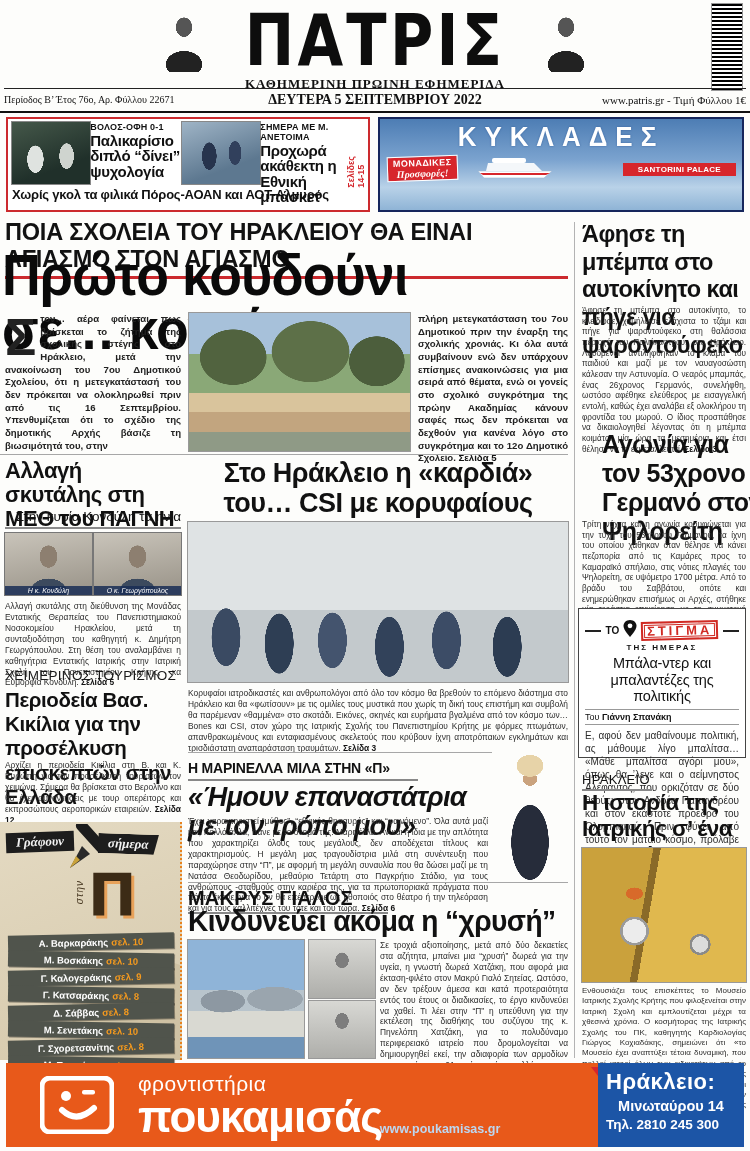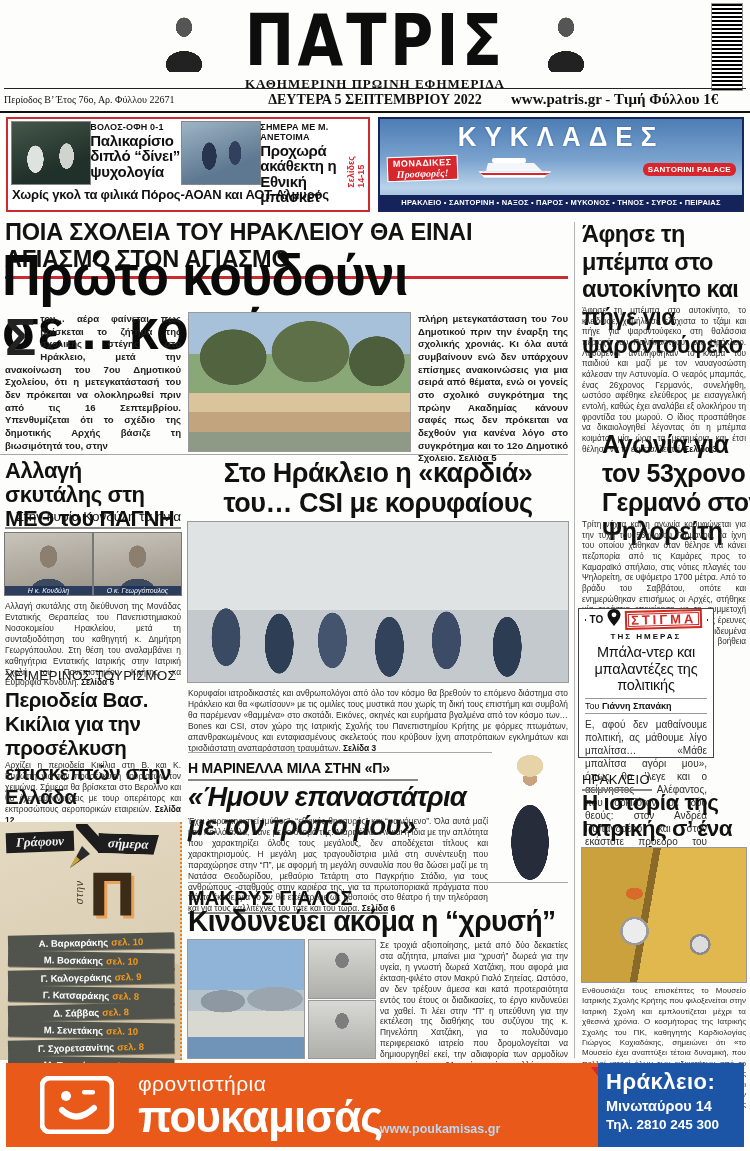--- a/index.html
+++ b/index.html
@@ -24,21 +24,21 @@
                radial-gradient(30px 22px at 50% 88%, #222 0 60%, transparent 61%),
                linear-gradient(#fdfdfb,#fdfdfb); }
   .portrait-l { left:158px; }
   .portrait-r { left:540px; }
   .barcode { position:absolute; top:4px; right:8px; width:30px; height:86px;
     background:repeating-linear-gradient(0deg,#000 0 2px,#fff 2px 4px); outline:1px solid #999; }
   .mast-row { position:absolute; top:88px; left:4px; width:742px; height:22px;
     border-top:1px solid #222; display:flex; align-items:center; }
   .mast-era { font-family:"Liberation Serif", serif; font-size:10px; width:235px; }
   .mast-date { font-family:"Liberation Serif", serif; font-weight:bold; font-size:14px; width:272px; text-align:center; }
-  .mast-site { font-family:"Liberation Serif", serif; font-weight:bold; font-size:15px; width:235px; text-align:left; }
+  .mast-site { font-family:"Liberation Serif", serif; font-weight:normal; font-size:11px; width:235px; text-align:right; }
   .mast-rule { position:absolute; top:111px; left:0; width:750px; height:2px; background:#111; }
 
   
   .sports { top:117px; left:6px; width:364px; height:95px; border:2px solid #cc2a2e; background:#fff; padding:3px 16px 3px 4px; }
   .sports-grid { display:flex; gap:0; height:62px; }
   .sports-photo { width:82px; height:62px; background:
       radial-gradient(18px 30px at 30% 60%, #dfe3e0 0 45%, transparent 46%),
       radial-gradient(16px 28px at 70% 55%, #cfd4cf 0 45%, transparent 46%),
       linear-gradient(160deg,#45584a,#20302a 70%); outline:1px solid #888; }
   .sports-photo.b { background:
@@ -61,21 +61,21 @@
   .minoan-url { font-size:9px; font-weight:bold; color:#16265c; margin-top:2px; }
   .minoan-right { flex:1; position:relative; background:linear-gradient(180deg,#4d7db4 0%,#7ba3cf 45%,#b9d2e8 75%,#8fb4d6 100%); }
   .minoan-title { text-align:center; color:#fff; font-weight:bold; font-size:26px; letter-spacing:8px; margin-top:3px;
     text-shadow:0 0 2px #35609c; transform:scaleY(1.05); }
   .minoan-offer { position:absolute; left:8px; top:38px; background:#d7262c; color:#fff; padding:1px 5px;
     outline:1px solid #fff; text-align:center; transform:rotate(-2deg); }
   .minoan-offer .o1 { font-size:9px; font-weight:bold; letter-spacing:0.5px; }
   .minoan-offer .o2 { font-family:"Liberation Serif", serif; font-style:italic; font-size:10px; font-weight:bold; }
   .minoan-ship { position:absolute; left:92px; top:34px; }
   .minoan-palace { position:absolute; right:6px; top:44px; background:#d7262c; color:#fff; font-size:8px;
-    font-weight:bold; padding:2px 5px; letter-spacing:0.3px;border-radius:6px; }
+    font-weight:bold; padding:2px 15px; letter-spacing:0.3px; }
   .minoan-ports { position:absolute; bottom:0; left:0; right:0; background:#14235a; color:#fff;
     font-size:7.5px; font-weight:bold; text-align:center; padding:3px 0; letter-spacing:0.2px; }
 
   
   .kicker { top:219px; left:5px; width:563px; font-size:23.5px; font-weight:bold; letter-spacing:-0.2px;
     color:#121212; border-bottom:3px solid #cc2a2e; padding-bottom:3px; transform-origin:left; }
   .headline { top:248px; left:2px; width:566px; font-size:57px; font-weight:bold; letter-spacing:-1px;
     line-height:0.95; transform:scaleX(0.94); transform-origin:left; color:#0a0a0a; }
   .lead-cols { top:313px; left:5px; width:563px; height:140px; display:flex; gap:8px; }
   .lead-col { font-size:9.6px; font-weight:bold; line-height:1.32; text-align:justify; color:#222; }
@@ -164,21 +164,21 @@
       radial-gradient(12px 14px at 50% 35%, #7d7d7d 0 55%, transparent 56%),
       linear-gradient(#d8d8d4,#aeaeaa); }
   .mak-body { flex:1; }
 
   
   .sep-v { top:222px; left:574px; height:836px; }
   .baby-head { top:221px; left:582px; width:164px; font-size:23.5px; font-weight:bold; line-height:1.18; letter-spacing:-0.5px; }
   .baby-body { top:306px; left:582px; width:164px; font-size:8.2px; }
   .ger-head { top:430px; left:602px; width:164px; font-size:25px; font-weight:bold; line-height:1.16; letter-spacing:-0.5px; }
   .ger-body { top:520px; left:582px; width:164px; font-size:8.2px; }
-  .stigma { top:608px; left:578px; width:136px; height:150px; border:1px solid #444; background:#fff; padding:0 6px; }
+  .stigma { top:608px; left:578px; width:168px; height:150px; border:1px solid #444; background:#fff; padding:11px 6px; }
   .stig-hdr { display:flex; align-items:center; justify-content:center; gap:4px; }
   .stig-dash { flex:1; height:2px; background:#222; }
   .stig-to { font-size:10px; font-weight:bold; }
   .stig-stamp { color:#d02a23; border:2px solid #d02a23; font-weight:bold; font-size:13px; letter-spacing:3px;
     padding:0 4px; transform:rotate(-1.5deg); box-shadow:inset 0 0 0 1px #fff, inset 0 0 0 2px #d02a23; }
   .stig-sub { text-align:center; font-size:8px; font-weight:bold; letter-spacing:2px; margin-top:2px; }
   .stig-title { text-align:center; font-size:14.5px; margin-top:3px; line-height:1.15; letter-spacing:-0.2px; }
   .stig-by { border-top:1px solid #999; border-bottom:1px solid #999; font-size:9px; margin-top:4px; padding:2px 0; }
   .stig-by b { font-weight:bold; }
   .stig-body { margin-top:4px; font-size:10px; }
@@ -195,21 +195,21 @@
   
   .bottomad { top:1063px; left:6px; width:738px; height:84px; display:flex; }
   .ad-orange { flex:1; background:#e8591a; display:flex; align-items:center; padding-left:34px; }
   .ad-smiley { width:74px; height:58px; margin-right:24px; }
   .ad-text { position:relative; }
   .ad-l1 { color:#fff; font-size:21px; letter-spacing:0.5px; }
   .ad-l2 { color:#fff; font-size:44px; font-weight:bold; line-height:0.95; letter-spacing:-1px; }
   .ad-url { color:#bcd7f0; font-size:12.5px; font-weight:bold; position:absolute; right:-118px; bottom:2px; }
   .ad-blue { width:146px; background:#1c55a6; color:#fff; padding:6px 8px; position:relative; }
   .ad-city { font-size:22px; font-weight:bold; letter-spacing:0.5px; }
-  .ad-addr { font-size:14.5px; font-weight:bold; margin-top:3px; }
+  .ad-addr { font-size:14.5px; font-weight:bold; margin-top:3px;text-align:center; }
   .ad-tel { font-size:13.5px; font-weight:bold; margin-top:3px; }
   .ad-flag { position:absolute; left:-7px; top:4px; width:0; height:0; border-top:9px solid #d7262c;
     border-left:7px solid transparent; }
 </style>
 </head>
 <body>
 
 <div class="page">
 
   <div class="abs masthead">
@@ -254,21 +254,20 @@
       </div>
       <div class="minoan-ship">
         <svg width="86" height="28" viewBox="0 0 86 28">
             <path d="M6 18 L80 18 L72 25 L12 25 Z" fill="#fff" stroke="#9db6d2" stroke-width="0.6"></path>
             <path d="M14 18 L16 10 L62 10 L70 18 Z" fill="#f4f7fa"></path>
             <rect x="20" y="5" width="34" height="5" rx="2" fill="#fff"></rect>
             <path d="M8 20 L78 20 L74 22 L11 22 Z" fill="#d7262c"></path>
           </svg>
       </div>
       <div class="minoan-palace">SANTORINI PALACE</div>
-      <div class="minoan-ports">ΗΡΑΚΛΕΙΟ • ΣΑΝΤΟΡΙΝΗ • ΝΑΞΟΣ • ΠΑΡΟΣ • ΜΥΚΟΝΟΣ • ΤΗΝΟΣ • ΣΥΡΟΣ • ΠΕΙΡΑΙΑΣ</div>
     </div>
   </div>
 
   <div class="abs kicker">ΠΟΙΑ ΣΧΟΛΕΙΑ ΤΟΥ ΗΡΑΚΛΕΙΟΥ ΘΑ ΕΙΝΑΙ ΑΓΙΑΣΜΟ ΣΤΟΝ ΑΓΙΑΣΜΟ</div>
   <div class="abs headline">Πρώτο κουδούνι σε… κοντέινερ</div>
   <div class="abs lead-cols">
     <div class="lead-col c1">
       <span class="dropcap">Σ</span><span>τον… αέρα φαίνεται πως βρίσκεται το ζήτημα της σχολικής στέγης στο Ηράκλειο, μετά την ανακοίνωση του 7ου Δημοτικού Σχολείου, ότι η μετεγκατάστασή του δεν πρόκειται να ολοκληρωθεί πριν από τις 16 Σεπτεμβρίου. Υπενθυμίζεται ότι το σχέδιο της δημοτικής Αρχής βάσιζε τη βιωσιμότητά του, στην</span>
     </div>
     <div class="lead-photo"></div>

